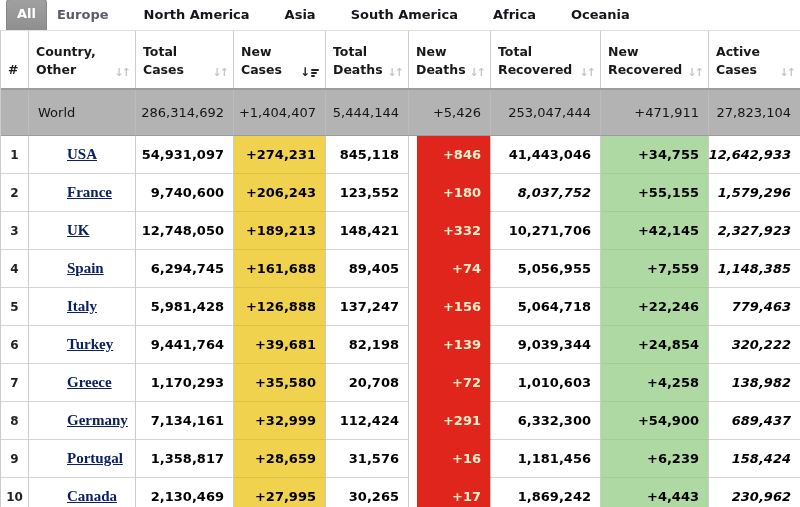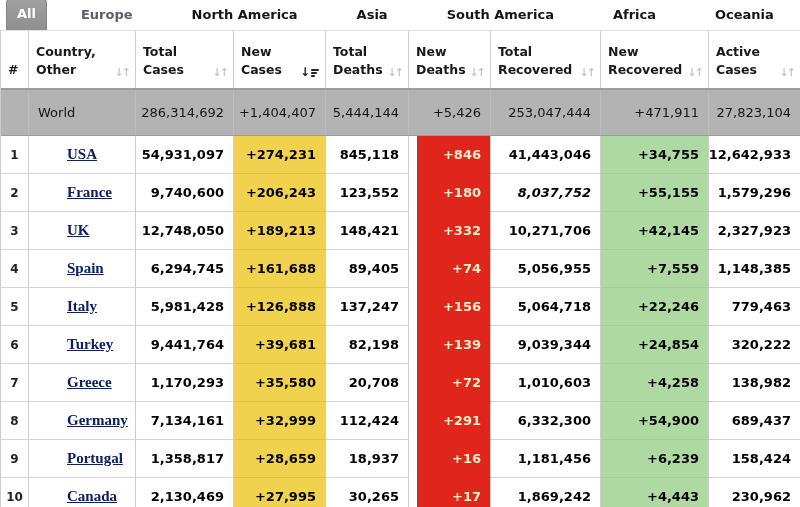--- a/index.html
+++ b/index.html
@@ -7,21 +7,21 @@
     width:800px;height:507px;overflow:hidden;background:#fff;
     font-family:"DejaVu Sans","Liberation Sans",sans-serif;
     -webkit-font-smoothing:antialiased;
   }
   :root{
     --cols:28px 107px 98px 92px 83px 82px 110px 108px 1fr;
     --yellow:#F0D24E; --red:#E0261C; --redtext:#FAEFC9; --green:#AFD9A2;
     --worldgray:#B3B3B3; --tabgray:#999999; --link:#0B2061;
   }
   
-  .tabs{height:30px;display:flex;align-items:flex-end;padding-left:6px;background:#fff;box-sizing:border-box;gap:24px;}
+  .tabs{height:30px;display:flex;align-items:flex-end;padding-left:6px;background:#fff;box-sizing:border-box;}
   .tab{font-size:13px;font-weight:bold;color:#15151c;padding:0 0 8px 0;cursor:pointer;white-space:nowrap;line-height:14px;}
   .tab.active{background:linear-gradient(#a0a0a0,#8f8f8f);color:#fff;border-radius:4px 4px 0 0;
     padding:7px 10px 9px 10px;border:1px solid #868686;border-bottom:none;}
   .tab:nth-child(2){margin-left:10px;color:#5c5c68;}
   .tab:nth-child(n+3){margin-left:35px;}
   
   .tbl{border-left:1px solid #ccc;box-sizing:border-box;}
   .grid{display:grid;grid-template-columns:var(--cols);box-sizing:border-box;}
   
   .hrow{height:60px;border-top:1px solid #e2e2e2;border-bottom:2px solid #9c9c9c;background:#fff;}
@@ -39,21 +39,21 @@
   .asic .bars i:nth-child(3){width:4px;}
   
   .wrow{height:46px;background:var(--worldgray);border-bottom:1px solid #9c9c9c;font-size:13px;color:#151515;}
   .wrow .cell{border-right:1px solid #bdbdbd;}
   .wrow .cell:last-child{border-right:none;}
   .wrow .c-label{padding-left:9px;font-weight:500;}
   
   .drow{height:38px;font-weight:bold;font-size:13px;color:#000;background:#fff;}
   .cell{display:flex;align-items:center;box-sizing:border-box;overflow:hidden;}
   .drow .cell{border-right:1px solid #ccc;border-bottom:1px solid #d4d4d4;}
-  .drow .cell:last-child{border-right:none;}
+  .drow .cell:last-child{border-right:none;font-style:italic;}
   .c-rank{justify-content:center;font-size:12px;color:#222;font-weight:bold;}
   .c-country{padding-left:38px;}
   .c-country a{color:var(--link);font-weight:bold;text-decoration:underline;font-size:15px;cursor:pointer;font-family:Liberation Serif, serif;}
   .num{justify-content:flex-end;padding-right:9px;}
   .yellow{background:var(--yellow);}
   .drow .yellow{border-bottom-color:#e0c145;}
   .red{background:var(--red);color:var(--redtext);}
   .drow .red{border-bottom-color:var(--red);margin-left:8px;}
   .green{background:var(--green);}
   .drow .green{border-bottom-color:#a2cd95;}
@@ -263,21 +263,21 @@
         <div class="cell num green">+54,900</div>
         <div class="cell num">689,437</div>
       </div>
       <div class="grid drow">
         <div class="cell c-rank">9</div>
         <div class="cell c-country">
           <a>Portugal</a>
         </div>
         <div class="cell num">1,358,817</div>
         <div class="cell num yellow">+28,659</div>
-        <div class="cell num">18,937</div>
+        <div class="cell num">31,576</div>
         <div class="cell num red">+16</div>
         <div class="cell num">1,181,456</div>
         <div class="cell num green">+6,239</div>
         <div class="cell num">158,424</div>
       </div>
       <div class="grid drow">
         <div class="cell c-rank">10</div>
         <div class="cell c-country">
           <a>Canada</a>
         </div>

